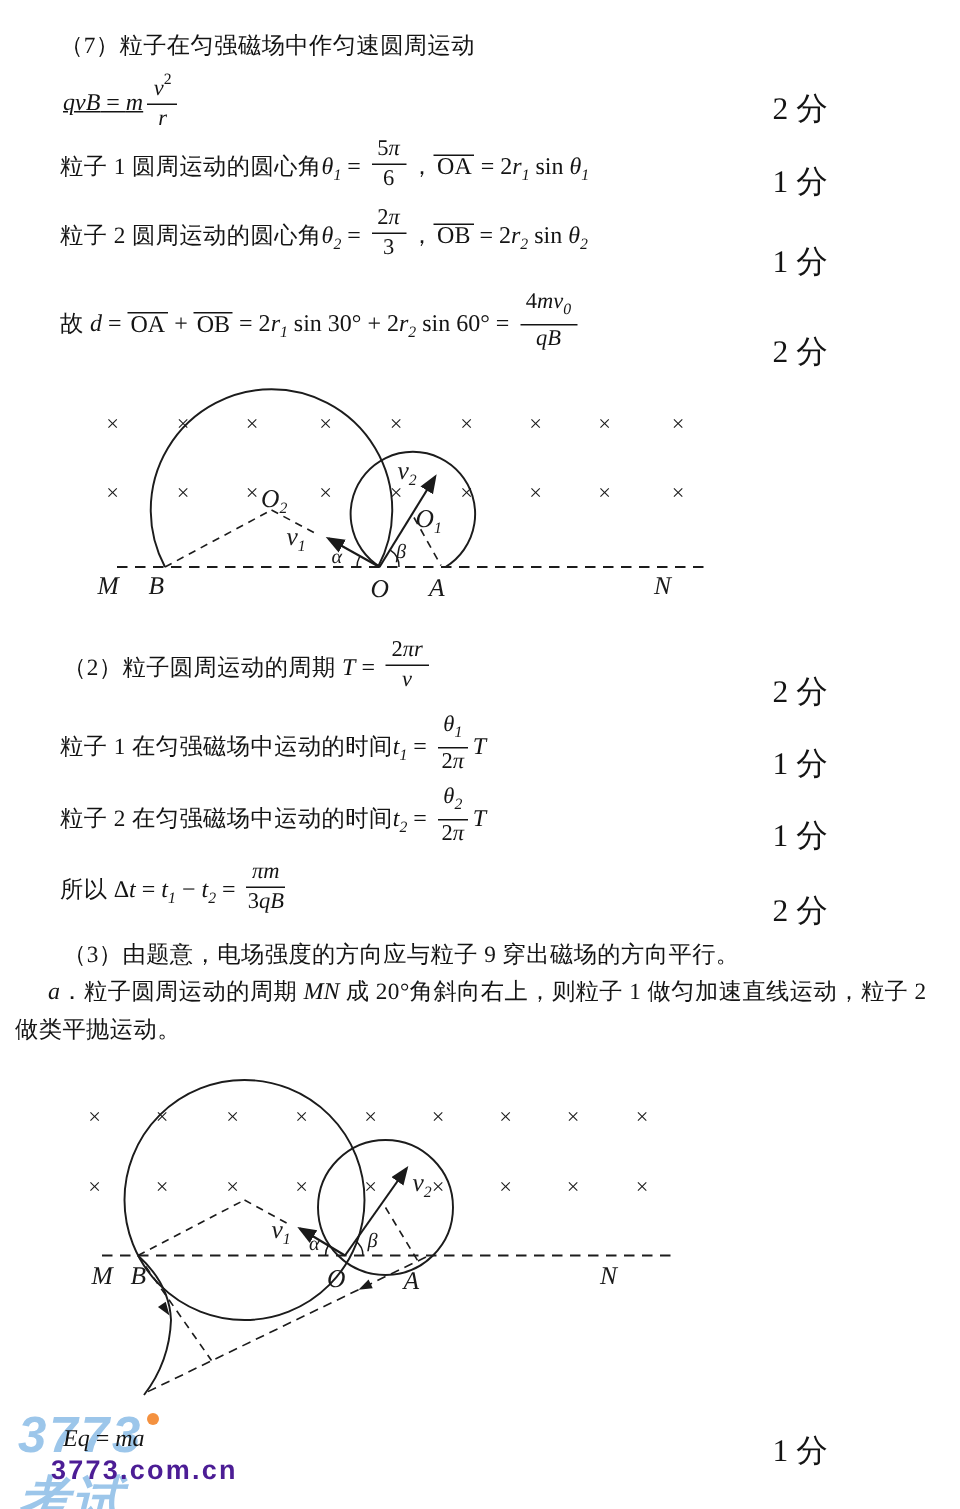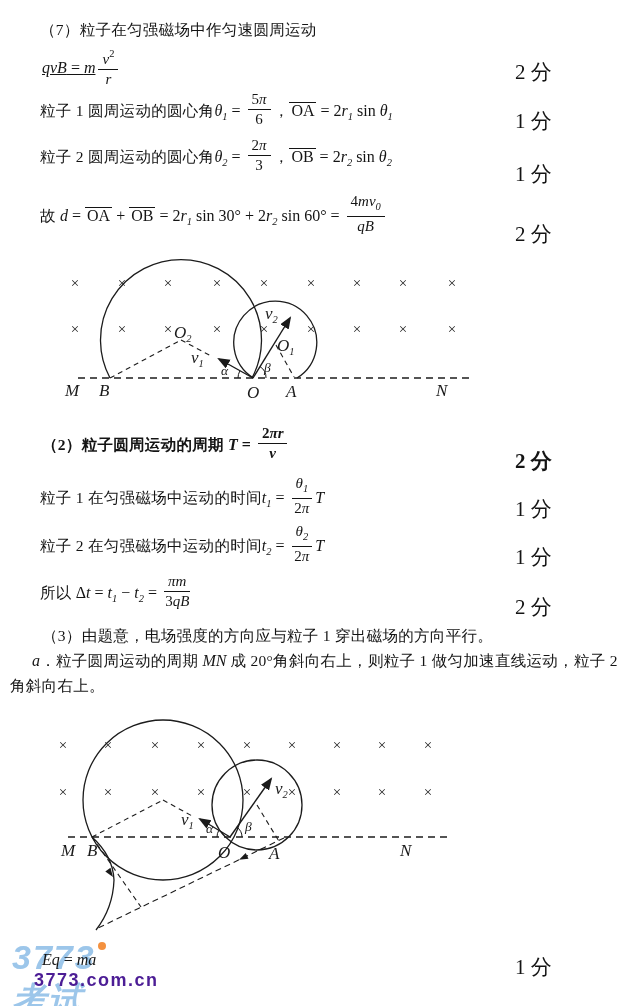--- a/index.html
+++ b/index.html
@@ -132,21 +132,21 @@
   <text class="dgreek" x="206" y="833">α</text>
   <text class="dgreek" x="245" y="831">β</text>
 </svg>
 
 <div id="rows-root">
     <div class="row" style="left: 40px; top: 20px;"><span class="cjk">（7）粒子在匀强磁场中作匀速圆周运动</span></div>
     <div class="row" style="left: 42px; top: 48px; text-decoration: underline;"><span class="mvar">qvB</span><span class="mnum"> = </span><span class="mvar">m</span><span class="frac"><span class="fnum"><span class="mvar">v</span><span class="msup">2</span></span><span class="fden"><span class="mvar">r</span></span></span><span class="score" style="left: 473px; top: 10px;">2 分</span></div>
     <div class="row" style="left: 40px; top: 94px;"><span class="cjk">粒子 1 圆周运动的圆心角</span><span class="mvar">θ</span><span class="msub">1</span><span class="mnum"> = </span><span class="frac"><span class="fnum"><span class="mnum">5</span><span class="mvar">π</span></span><span class="fden"><span class="mnum">6</span></span></span><span class="cjk">，</span><span class="mover">OA</span><span class="mnum"> = 2</span><span class="mvar">r</span><span class="msub">1</span><span class="mnum"> sin </span><span class="mvar">θ</span><span class="msub">1</span><span class="score" style="left: 475px; top: 13px;">1 分</span></div>
     <div class="row" style="left: 40px; top: 140px;"><span class="cjk">粒子 2 圆周运动的圆心角</span><span class="mvar">θ</span><span class="msub">2</span><span class="mnum"> = </span><span class="frac"><span class="fnum"><span class="mnum">2</span><span class="mvar">π</span></span><span class="fden"><span class="mnum">3</span></span></span><span class="cjk">，</span><span class="mover">OB</span><span class="mnum"> = 2</span><span class="mvar">r</span><span class="msub">2</span><span class="mnum"> sin </span><span class="mvar">θ</span><span class="msub">2</span><span class="score" style="left: 475px; top: 20px;">1 分</span></div>
     <div class="row" style="left: 40px; top: 196px;"><span class="cjk">故 </span><span class="mvar">d</span><span class="mnum"> = </span><span class="mover">OA</span><span class="mnum"> + </span><span class="mover">OB</span><span class="mnum"> = 2</span><span class="mvar">r</span><span class="msub">1</span><span class="mnum"> sin 30° + 2</span><span class="mvar">r</span><span class="msub">2</span><span class="mnum"> sin 60° = </span><span class="frac"><span class="fnum"><span class="mnum">4</span><span class="mvar">mv</span><span class="msub">0</span></span><span class="fden"><span class="mvar">qB</span></span></span><span class="score" style="left: 475px; top: 24px;">2 分</span></div>
-    <div class="row" style="left: 42px; top: 428px; font-weight: bold;"><span class="cjk">（2）粒子圆周运动的周期 </span><span class="mvar">T</span><span class="mnum"> = </span><span class="frac"><span class="fnum"><span class="mnum">2</span><span class="mvar">πr</span></span><span class="fden"><span class="mvar">v</span></span></span><span class="score" style="left: 473px; top: 19px;">2 分</span></div>
+    <div class="row" style="left: 42px; top: 428px;"><span class="cjk">（2）粒子圆周运动的周期 </span><span class="mvar">T</span><span class="mnum"> = </span><span class="frac"><span class="fnum"><span class="mnum">2</span><span class="mvar">πr</span></span><span class="fden"><span class="mvar">v</span></span></span><span class="score" style="left: 473px; top: 19px;">2 分</span></div>
     <div class="row" style="left: 40px; top: 478px;"><span class="cjk">粒子 1 在匀强磁场中运动的时间</span><span class="mvar">t</span><span class="msub">1</span><span class="mnum"> = </span><span class="frac"><span class="fnum"><span class="mvar">θ</span><span class="msub">1</span></span><span class="fden"><span class="mnum">2</span><span class="mvar">π</span></span></span><span class="mvar">T</span><span class="score" style="left: 475px; top: 17px;">1 分</span></div>
     <div class="row" style="left: 40px; top: 526px;"><span class="cjk">粒子 2 在匀强磁场中运动的时间</span><span class="mvar">t</span><span class="msub">2</span><span class="mnum"> = </span><span class="frac"><span class="fnum"><span class="mvar">θ</span><span class="msub">2</span></span><span class="fden"><span class="mnum">2</span><span class="mvar">π</span></span></span><span class="mvar">T</span><span class="score" style="left: 475px; top: 17px;">1 分</span></div>
     <div class="row" style="left: 40px; top: 576px;"><span class="cjk">所以 </span><span class="mnum">Δ</span><span class="mvar">t</span><span class="mnum"> = </span><span class="mvar">t</span><span class="msub">1</span><span class="mnum"> − </span><span class="mvar">t</span><span class="msub">2</span><span class="mnum"> = </span><span class="frac"><span class="fnum"><span class="mvar">πm</span></span><span class="fden"><span class="mnum">3</span><span class="mvar">qB</span></span></span><span class="score" style="left: 475px; top: 17px;">2 分</span></div>
-    <div class="row" style="left: 42px; top: 626px;"><span class="cjk">（3）由题意，电场强度的方向应与粒子 1 穿出磁场的方向平行。</span></div>
+    <div class="row" style="left: 42px; top: 626px;"><span class="cjk">（3）由题意，电场强度的方向应与粒子 9 穿出磁场的方向平行。</span></div>
     <div class="row" style="left: 32px; top: 651px;"><span class="mvar">a</span><span class="mnum">．</span><span class="cjk">粒子圆周运动的周期 </span><span class="mvar">MN</span><span class="cjk"> 成 20°角斜向右上，则粒子 1 做匀加速直线运动，粒子 2</span></div>
-    <div class="row" style="left: 10px; top: 676px;"><span class="cjk">角斜向右上。</span></div>
+    <div class="row" style="left: 10px; top: 676px;"><span class="cjk">做类平抛运动。</span></div>
     <div class="row" style="left: 42px; top: 951px;"><span class="mvar">Eq</span><span class="mnum"> = </span><span class="mvar">ma</span><span class="score" style="left: 473px; top: 2px;">1 分</span></div>
   </div>
 
 </body></html>

